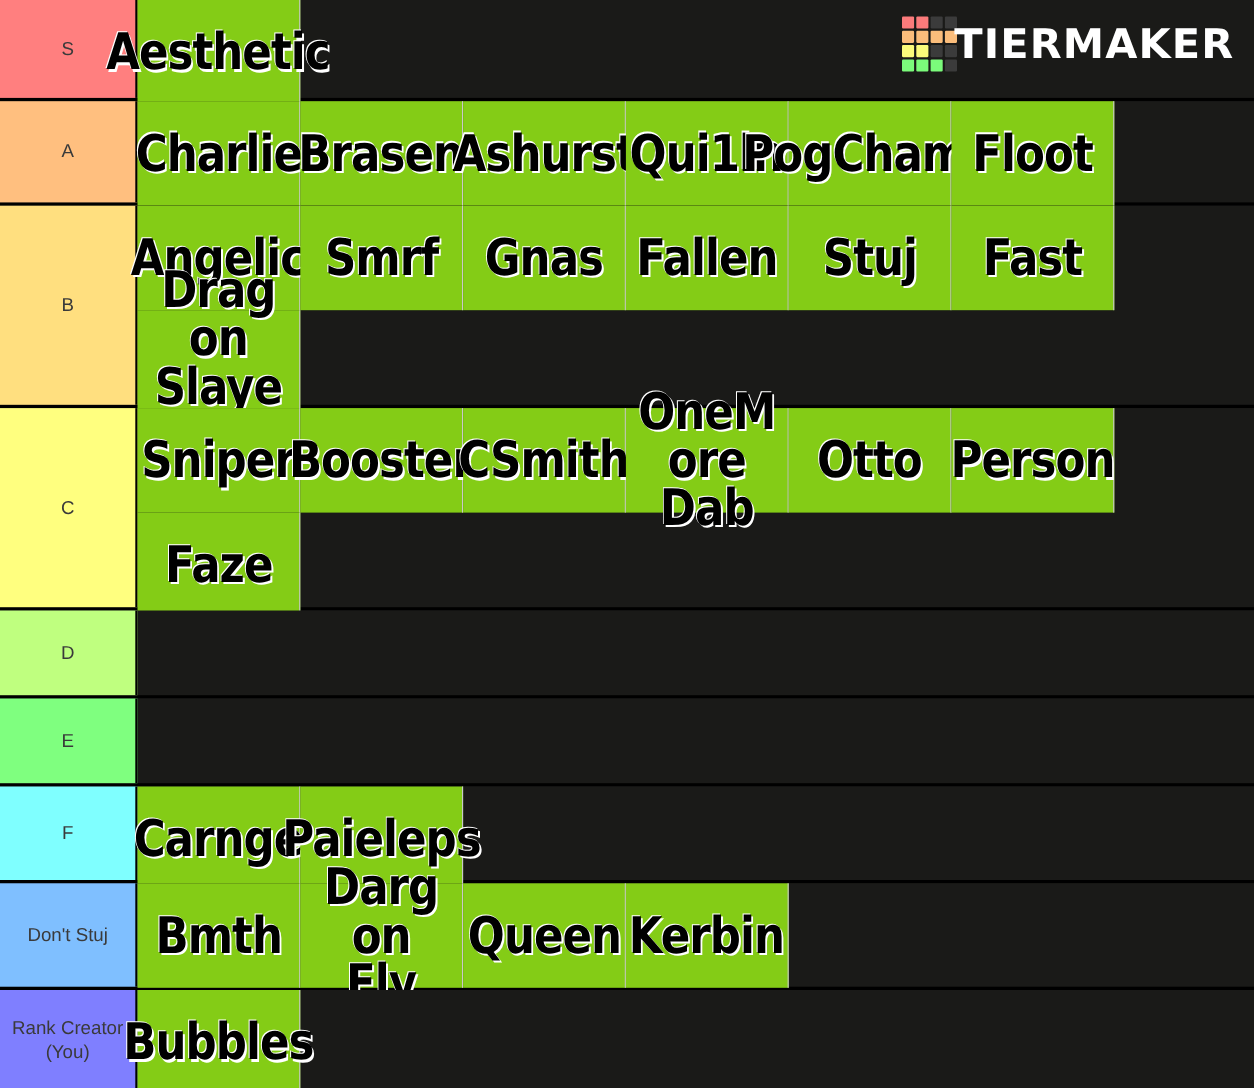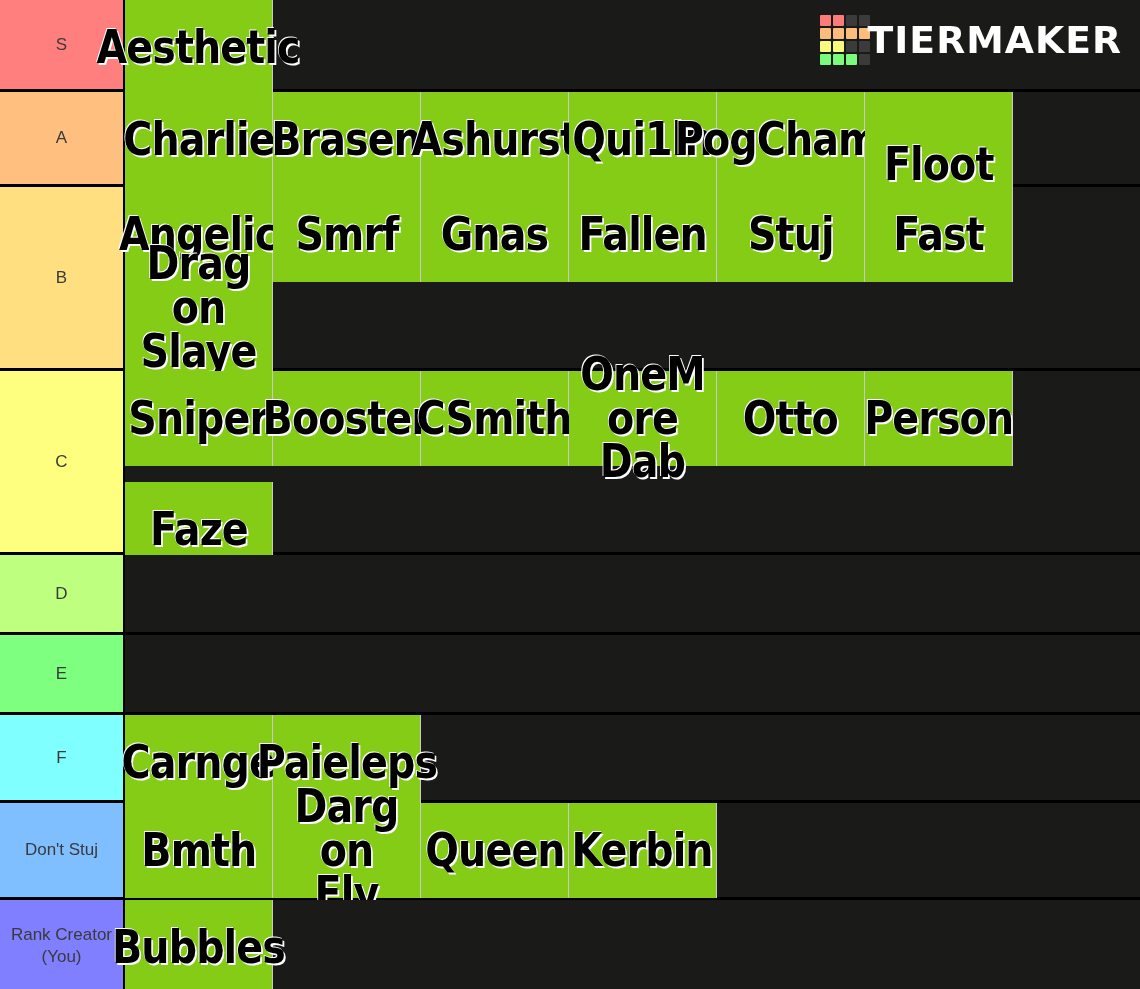--- a/index.html
+++ b/index.html
@@ -148,21 +148,21 @@
           </div>
           <div class="tile" style="position: absolute; left: 296px; top: 0px;">
             <div class="tile-text">Ashurst</div>
           </div>
           <div class="tile" style="position: absolute; left: 444px; top: 0px;">
             <div class="tile-text">Qui1ln</div>
           </div>
           <div class="tile" style="position: absolute; left: 592px; top: 0px;">
             <div class="tile-text">PogChamp</div>
           </div>
-          <div class="tile" style="position: absolute; left: 740px; top: 0px; align-items: flex-end;">
+          <div class="tile" style="position: absolute; left: 740px; top: 0px;">
             <div class="tile-text">Floot</div>
           </div>
         </div>
       </div>
       <div class="row" style="height: 184px;">
         <div class="label" style="background: rgb(255, 223, 127);">B</div>
         <div class="tiles-wrap" style="position: relative; flex: 1 1 auto; height: 100%;">
           <div class="tile" style="position: absolute; left: 0px; top: 0px;">
             <div class="tile-text">Angelic</div>
           </div>
@@ -200,21 +200,21 @@
           </div>
           <div class="tile" style="position: absolute; left: 444px; top: 0px;">
             <div class="tile-text two-line">OneMore<br>Dab</div>
           </div>
           <div class="tile" style="position: absolute; left: 592px; top: 0px;">
             <div class="tile-text">Otto</div>
           </div>
           <div class="tile" style="position: absolute; left: 740px; top: 0px;">
             <div class="tile-text">Person</div>
           </div>
-          <div class="tile" style="position: absolute; left: 0px; top: 111px;">
+          <div class="tile" style="position: absolute; left: 0px; top: 95px;">
             <div class="tile-text">Faze</div>
           </div>
         </div>
       </div>
       <div class="row" style="height: 80px;">
         <div class="label" style="background: rgb(191, 255, 127);">D</div>
         <div class="tiles-wrap" style="position: relative; flex: 1 1 auto; height: 100%;"></div>
       </div>
       <div class="row" style="height: 80px;">
         <div class="label" style="background: rgb(127, 255, 127);">E</div>

